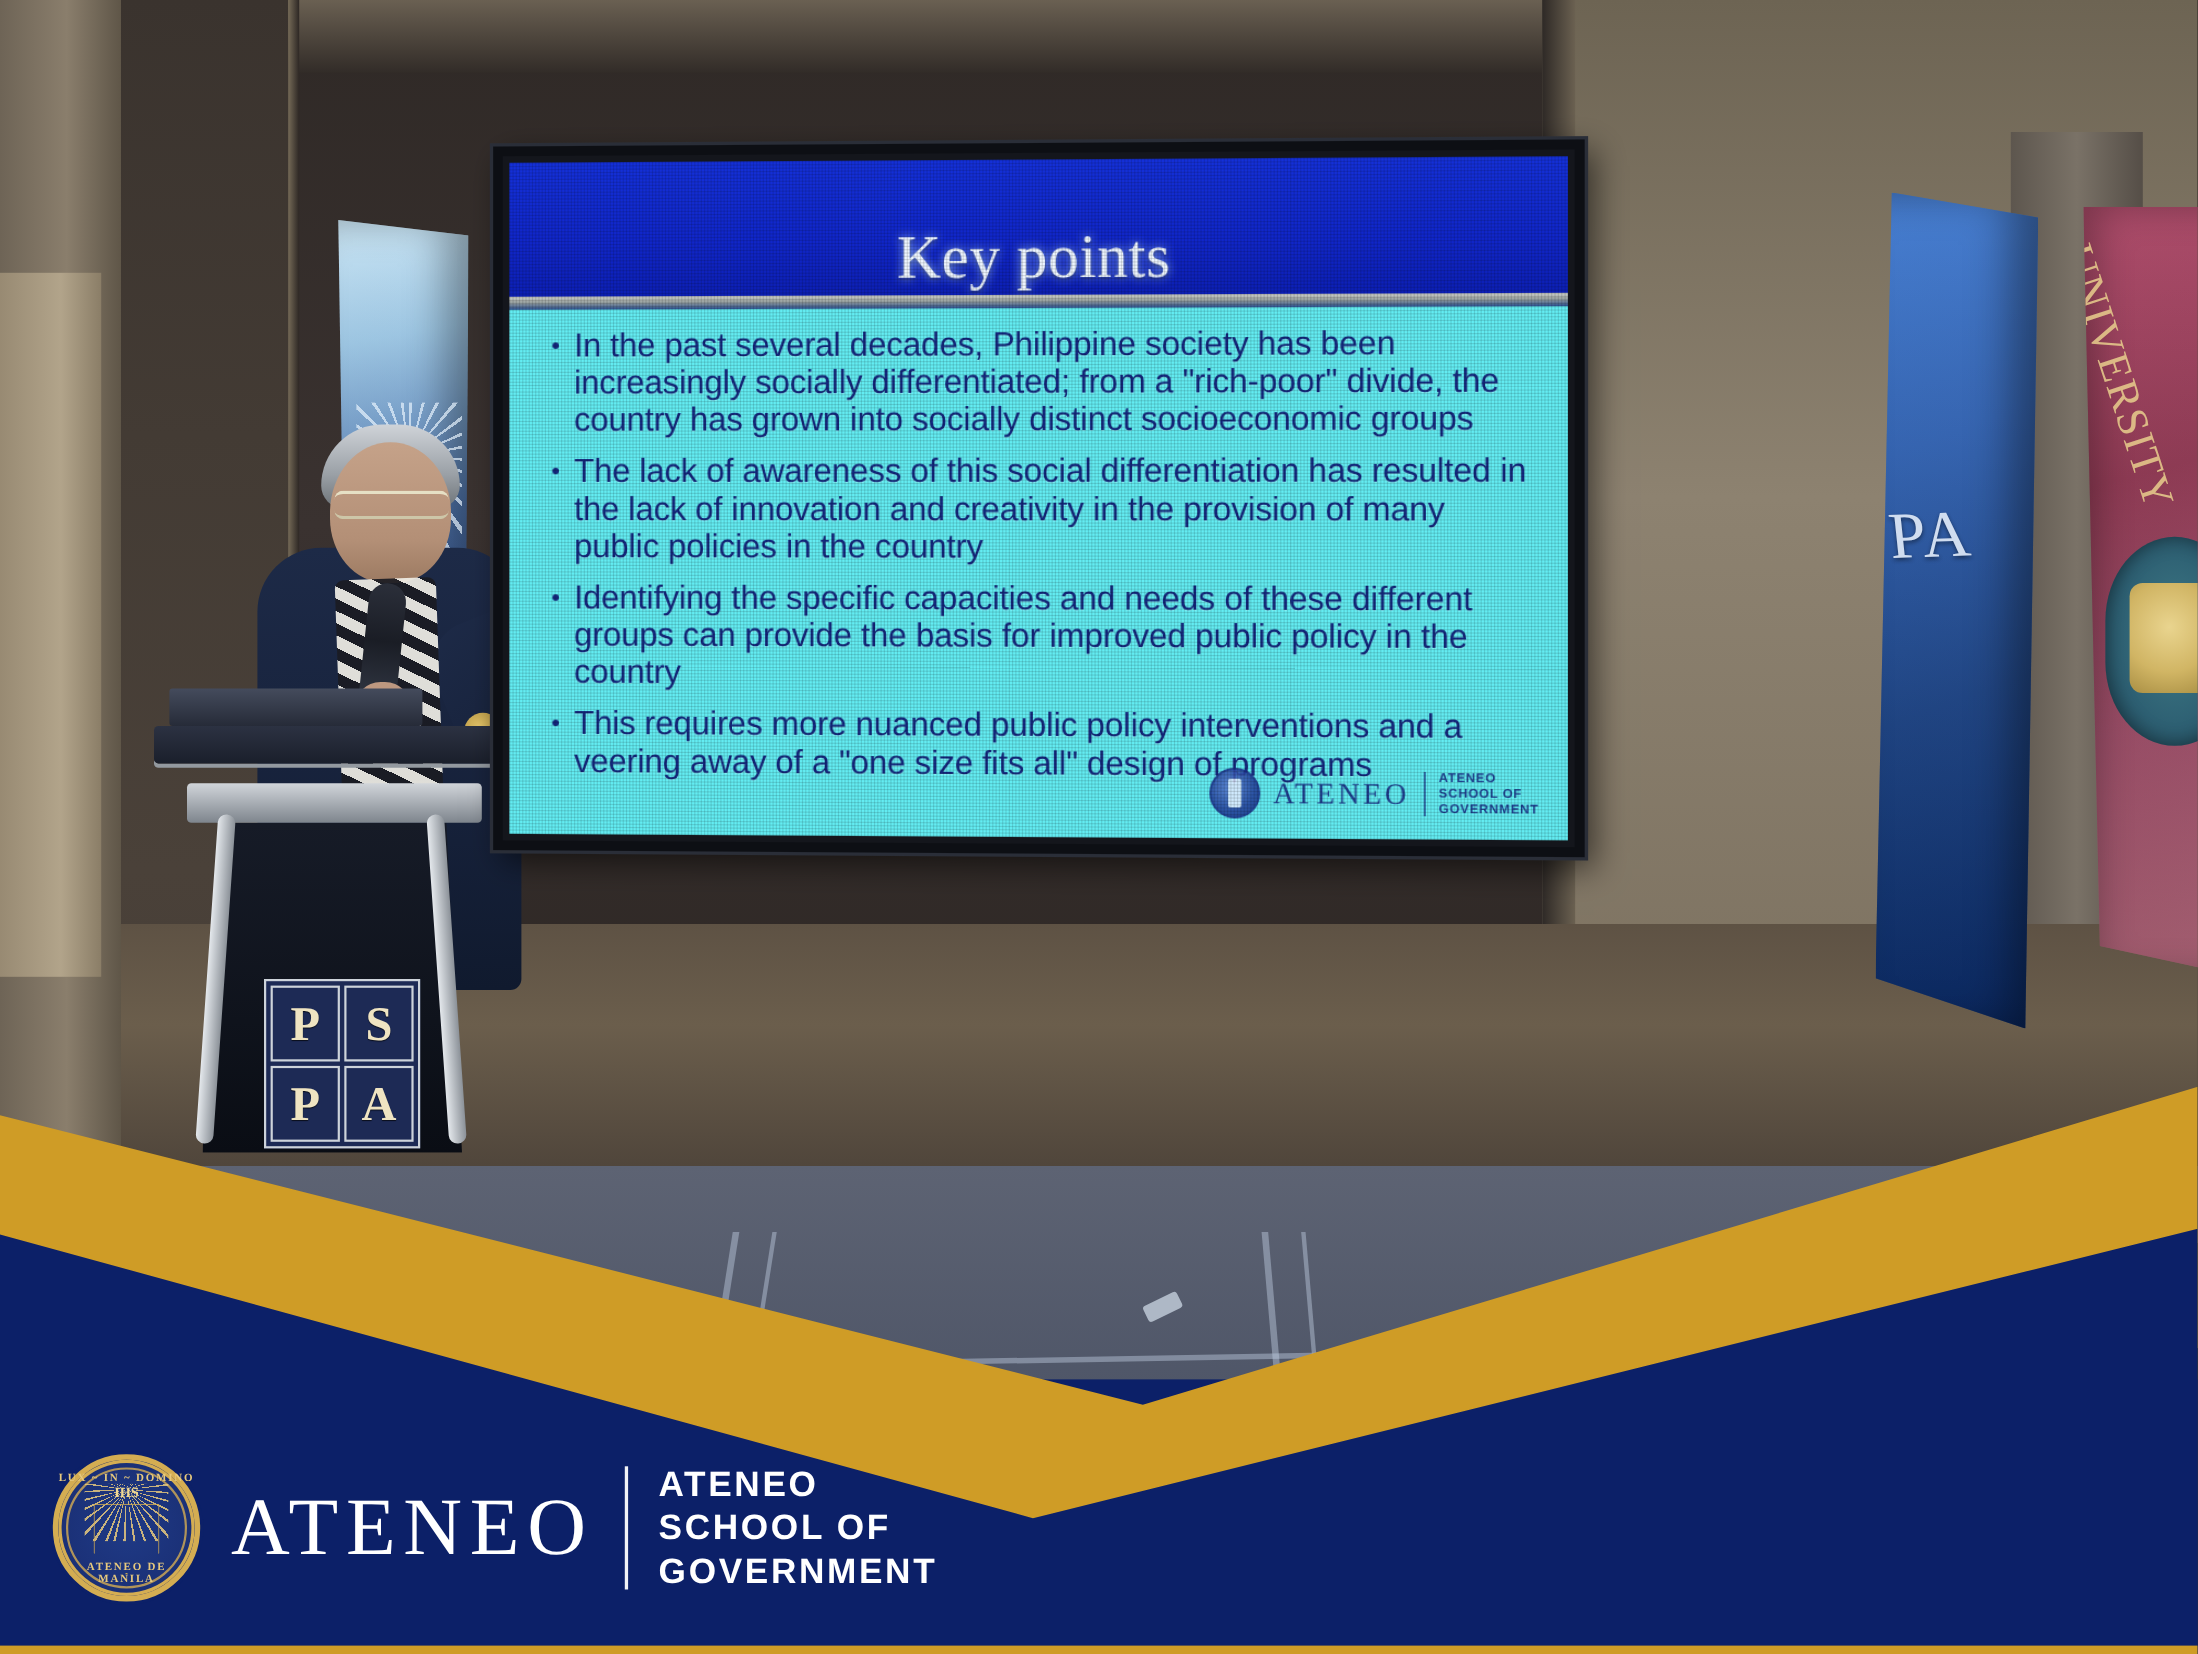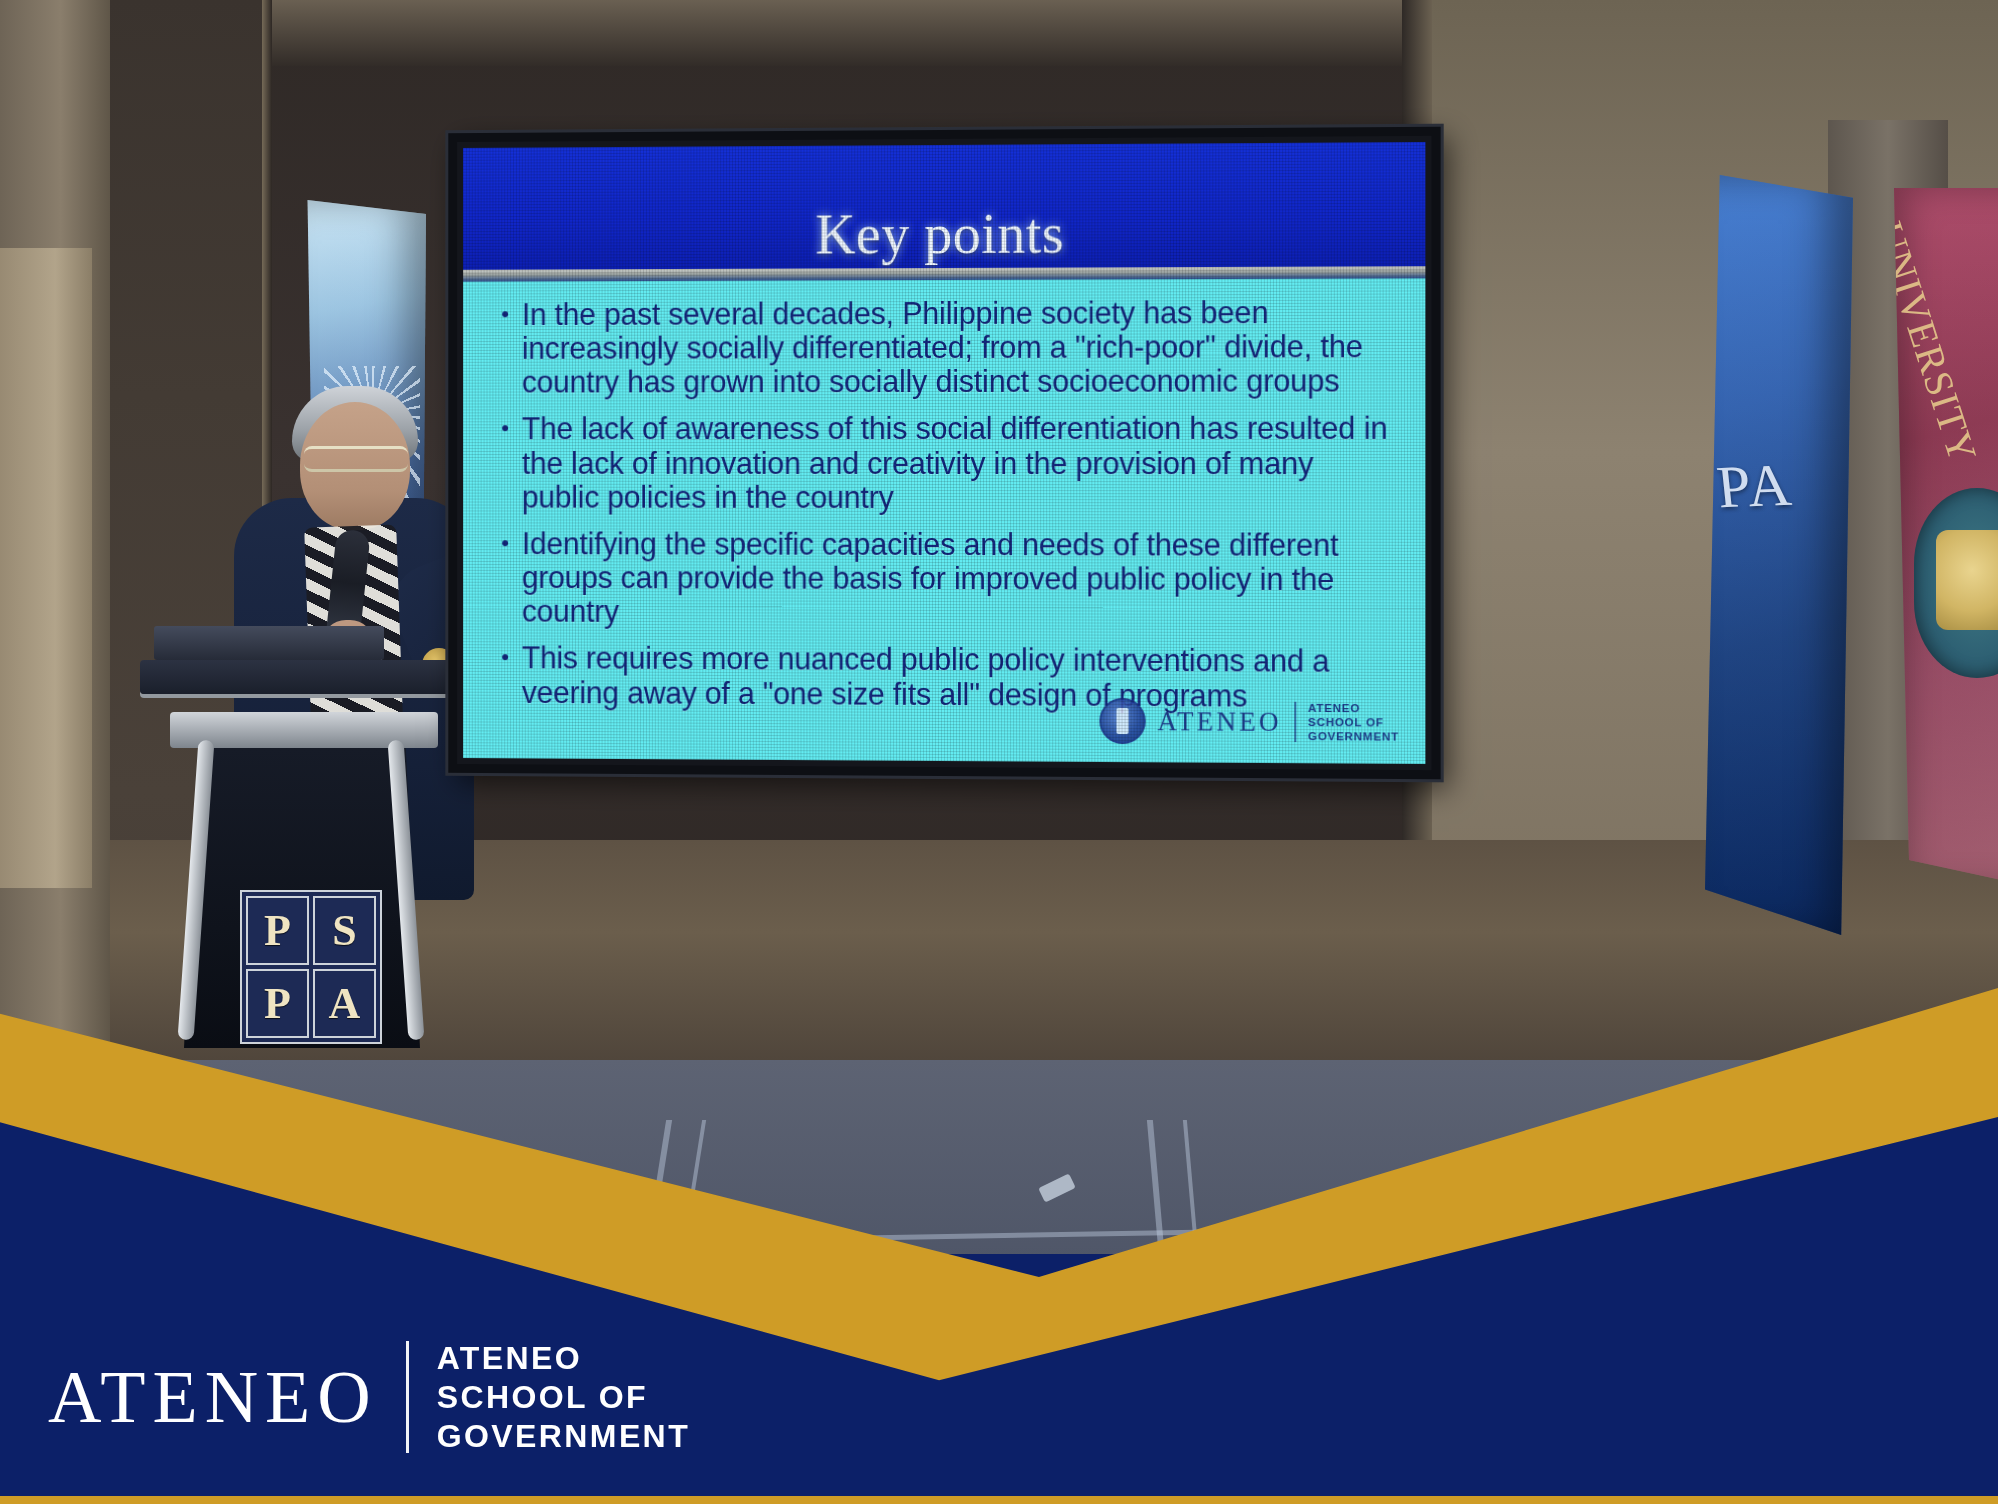--- a/index.html
+++ b/index.html
@@ -508,20 +508,28 @@
   </div>
 
   <div id="banner">
     <div class="navy-base"></div>
     <div class="gold-chev"></div>
     <div class="navy-chev"></div>
     <div class="gold-underline"></div>
   </div>
 
   <div id="brand">
+    <div class="seal">
+      <div class="ring-text"></div>
+      <div class="motto-top">LUX ~ IN ~ DOMINO</div>
+      <div class="rays"></div>
+      <div class="ihs">IHS</div>
+      <div class="shield"></div>
+      <div class="motto-bot">ATENEO DE MANILA</div>
+    </div>
     <div class="brand-word">ATENEO</div>
     <div class="brand-div"></div>
     <div class="brand-sub">
       <div>ATENEO</div>
       <div>SCHOOL OF</div>
       <div>GOVERNMENT</div>
     </div>
   </div>
 
 </div>

